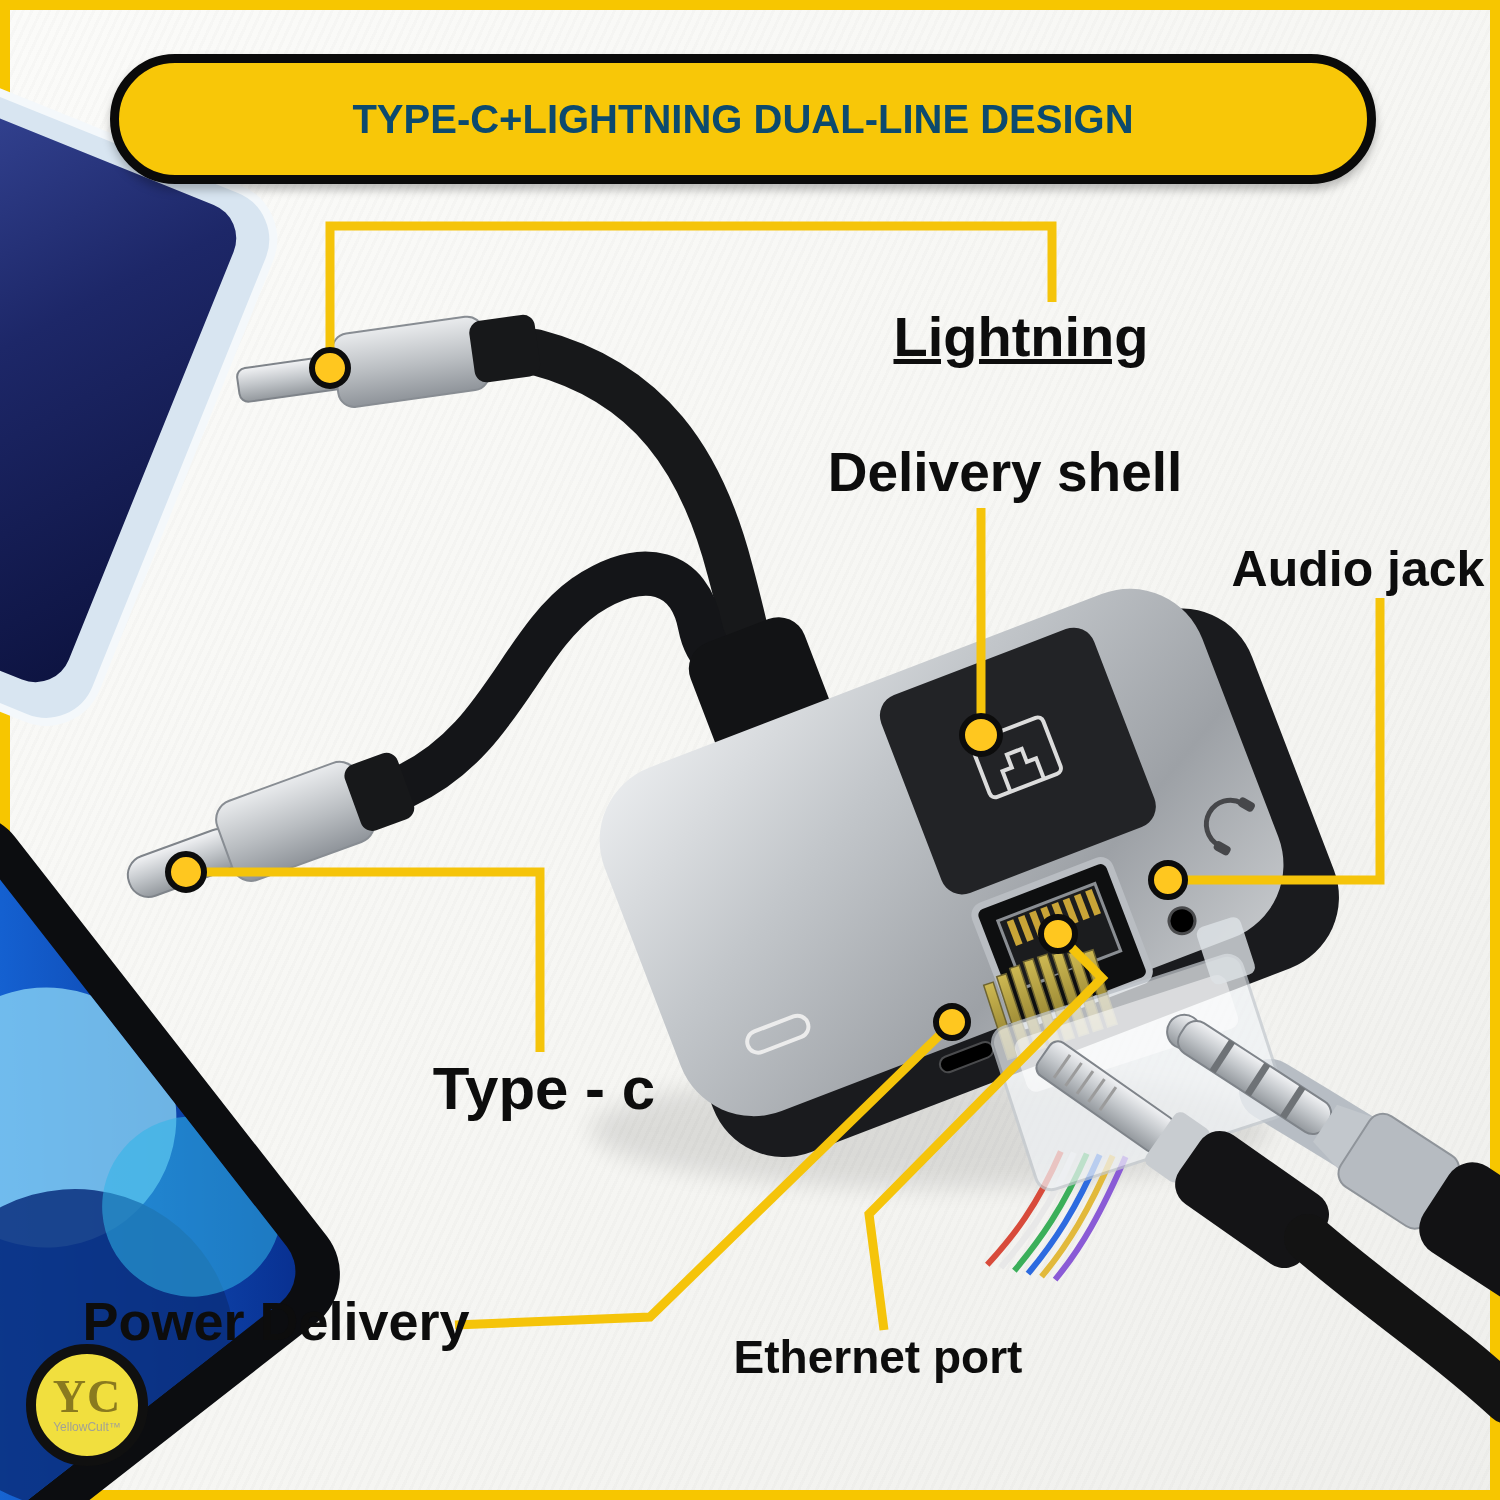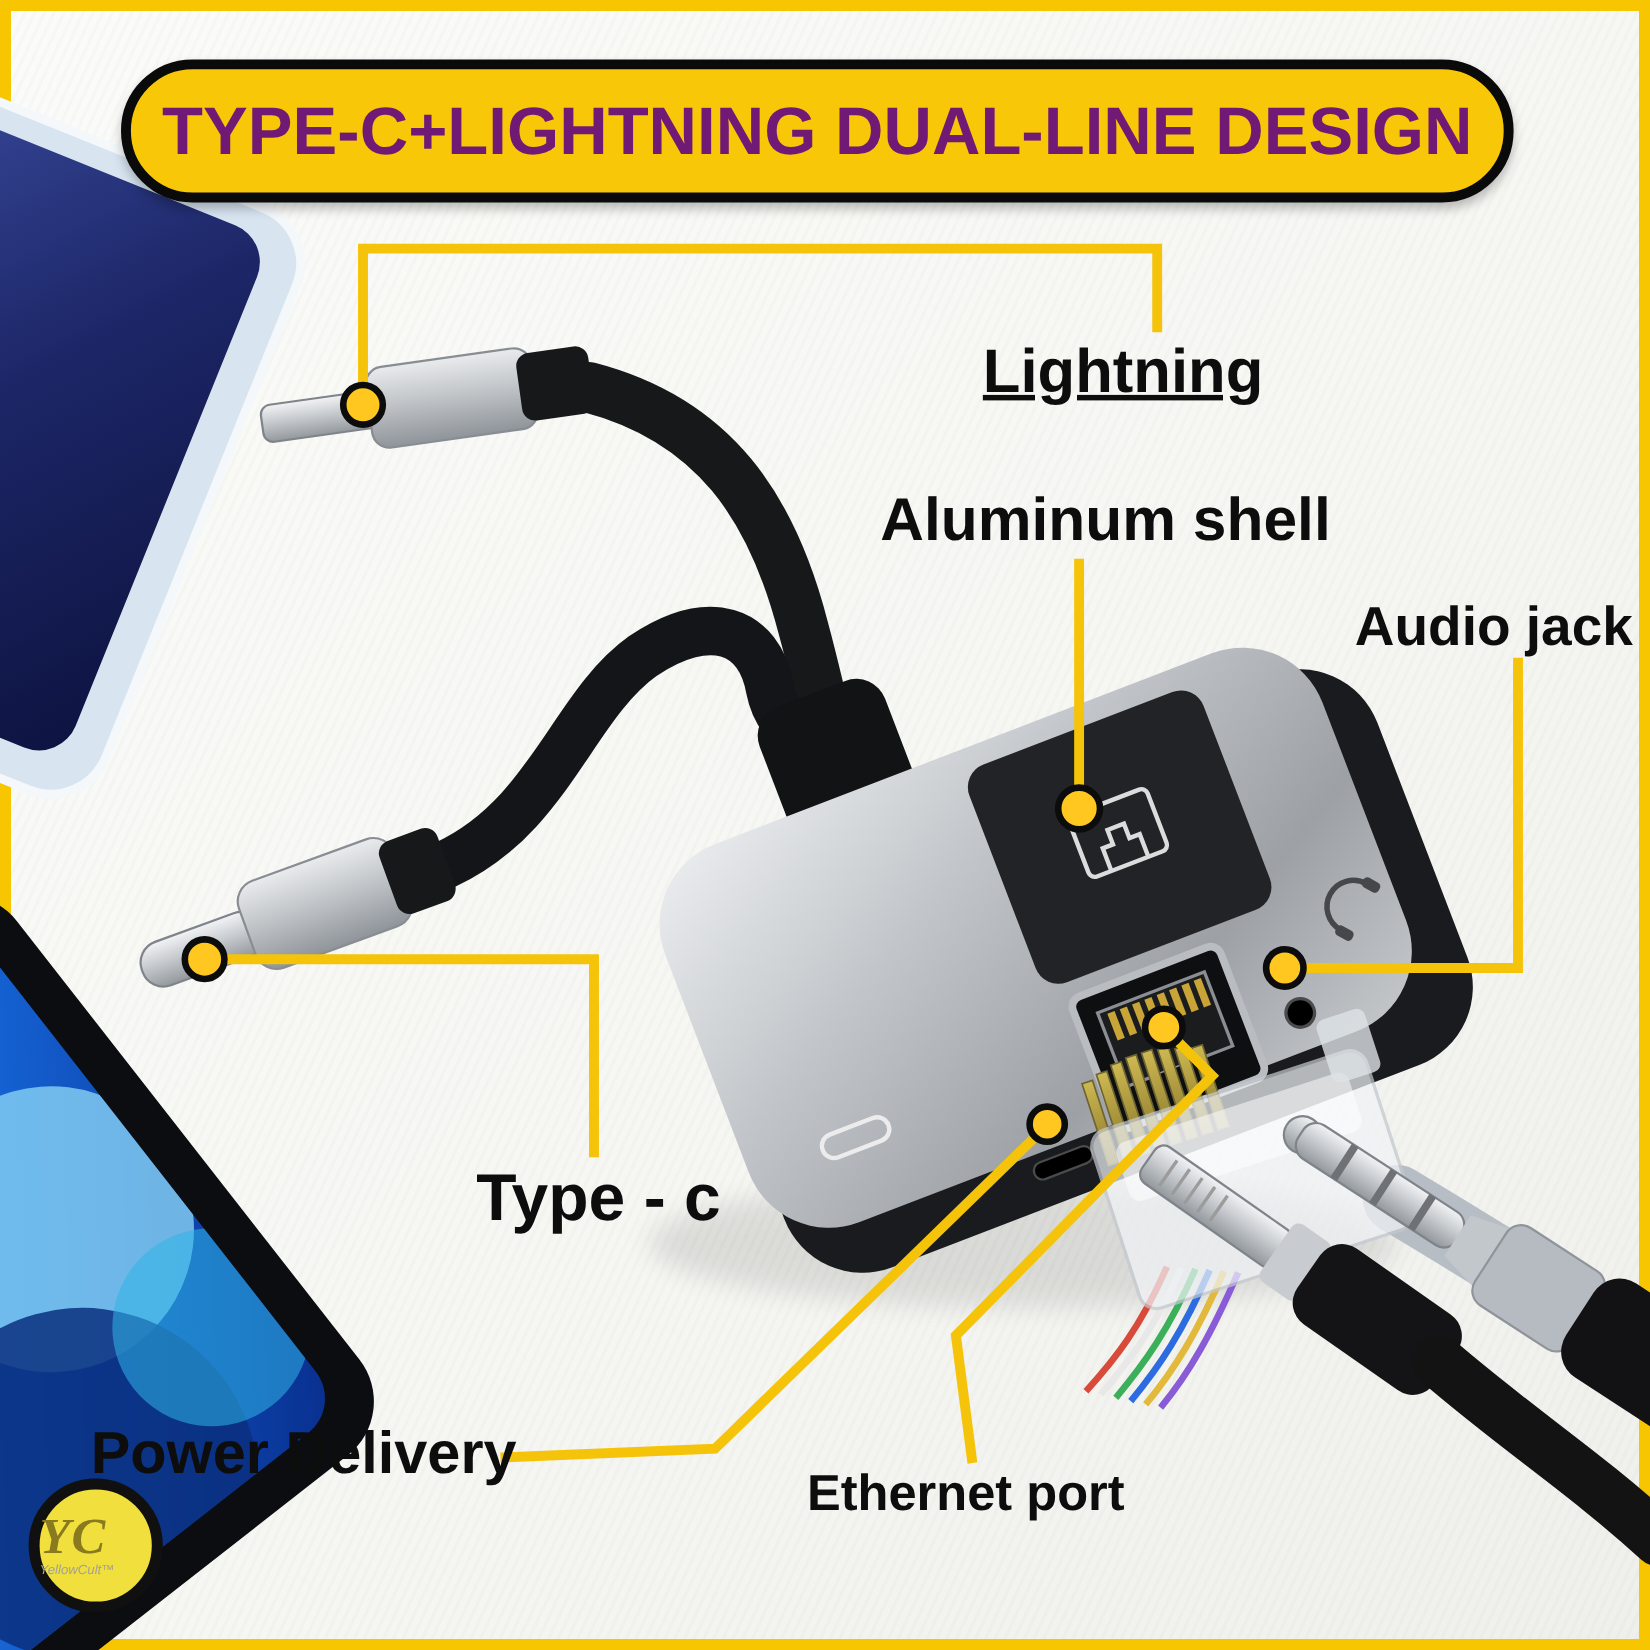--- a/index.html
+++ b/index.html
@@ -15,38 +15,37 @@
   }
   .scene{position:absolute;left:0;top:0;z-index:2;}
   .banner{
     position:absolute;left:110px;top:54px;width:1266px;height:130px;z-index:4;
     background:#F8C708;border:9px solid #0a0a0a;border-radius:66px;
     display:flex;align-items:center;justify-content:center;
     box-shadow:0 6px 10px rgba(0,0,0,0.25);
     box-sizing:border-box;
   }
   .banner span{
-    font-size:61px;font-weight:bold;color:#701a75;letter-spacing:0px;white-space:nowrap;
+    font-size:40px;font-weight:bold;color:#0c4a6e;letter-spacing:0px;white-space:nowrap;
   }
   .callout-label{
     position:absolute;z-index:3;font-weight:bold;color:#0d0d0d;white-space:nowrap;
     transform:translateX(-50%);
   }
   #lbl-lightning{left:1021px;top:304px;font-size:56px;text-decoration:underline;}
   #lbl-shell{left:1005px;top:440px;font-size:55px;}
   #lbl-audio{left:1358px;top:540px;font-size:50px;}
   #lbl-typec{left:544px;top:1054px;font-size:60px;}
   #lbl-power{left:276px;top:1290px;font-size:54px;}
   #lbl-ethernet{left:878px;top:1330px;font-size:46px;}
   .logo{
     position:absolute;left:26px;top:1344px;width:122px;height:122px;z-index:4;
     background:#F1DF3E;border:10px solid #101010;border-radius:50%;
-    display:flex;flex-direction:column;justify-content:center;
+    display:flex;flex-direction:column;align-items:center;justify-content:center;
     box-sizing:border-box;
-    font-style:italic;
   }
   .logo .mono{
     font-family:"Liberation Serif", serif;font-weight:bold;font-size:46px;color:#8A7A1F;
     line-height:42px;letter-spacing:1px;
   }
   .logo .brand{font-size:12px;color:#A2A295;margin-top:2px;}
 </style>
 </head>
 <body>
 
@@ -234,21 +233,21 @@
     <circle cx="952" cy="1022" r="16"></circle>
     <circle cx="1058" cy="934" r="17"></circle>
   </g>
 </svg>
 
 <div class="banner">
   <span>TYPE-C+LIGHTNING DUAL-LINE DESIGN</span>
 </div>
 
 <div class="callout-label" id="lbl-lightning">Lightning</div>
-<div class="callout-label" id="lbl-shell">Aluminum shell</div>
+<div class="callout-label" id="lbl-shell">Delivery shell</div>
 <div class="callout-label" id="lbl-audio">Audio jack</div>
 <div class="callout-label" id="lbl-typec">Type - c</div>
 <div class="callout-label" id="lbl-power">Power Delivery</div>
 <div class="callout-label" id="lbl-ethernet">Ethernet port</div>
 
 <div class="logo">
   <div class="mono">YC</div>
   <div class="brand">YellowCult™</div>
 </div>
 

